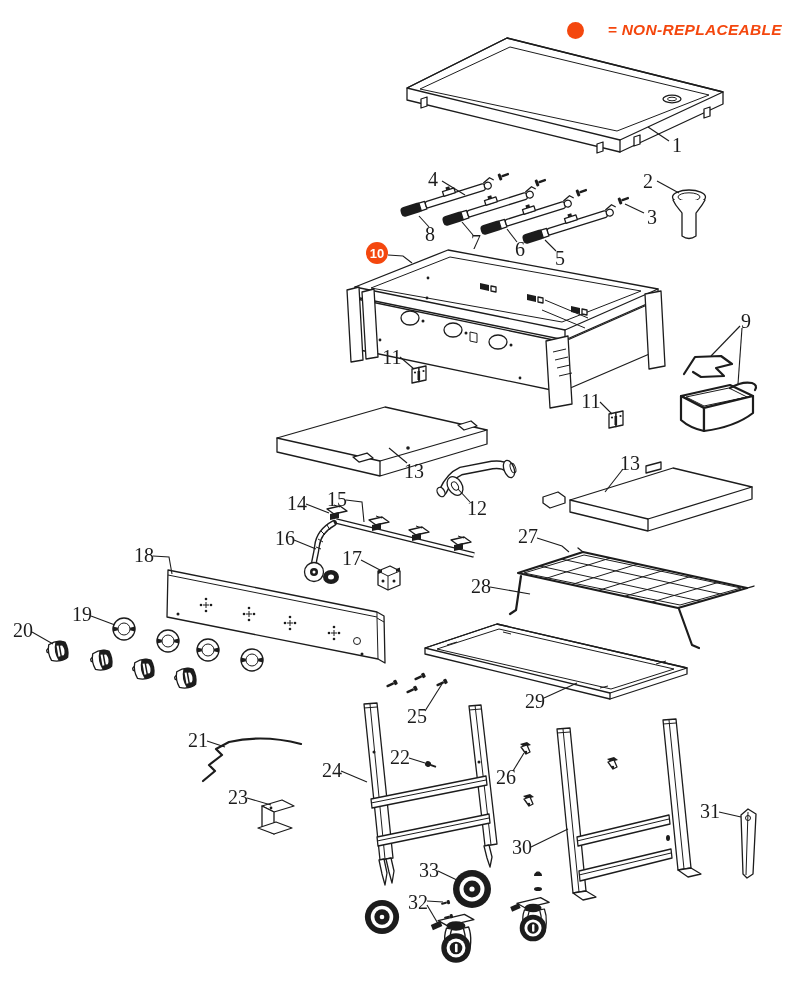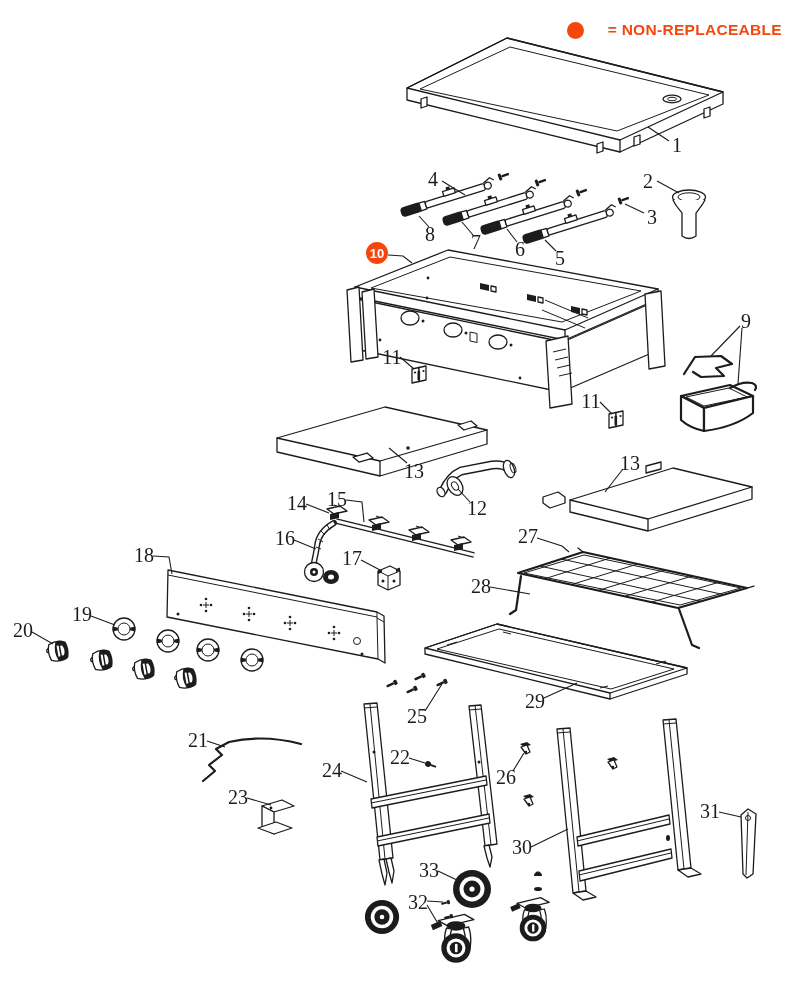--- a/index.html
+++ b/index.html
@@ -1,19 +1,19 @@
 <!DOCTYPE html>
 <html><head>
 <meta charset="utf-8">
 <style>
   html,body{margin:0;padding:0;background:#fff;}
   .stage{position:relative;width:798px;height:1007px;background:#fff;overflow:hidden;
          font-family:"Liberation Sans",sans-serif;}
   .legend{position:absolute;top:21px;right:16px;display:flex;align-items:center;gap:24px;
-          font-weight:bold;font-size:15.5px;letter-spacing:.3px;}
+          font-weight:bold;font-size:15.5px;letter-spacing:.3px;font-style:italic;}
   .legend .dot{width:17px;height:17px;border-radius:50%;}
   svg{position:absolute;left:0;top:0;}
   .o{fill:#fff;stroke:#1c1c1c;stroke-width:1.3;stroke-linejoin:round;stroke-linecap:round;}
   .n{fill:none;stroke:#1c1c1c;stroke-width:1.3;stroke-linejoin:round;stroke-linecap:round;}
   .n1{fill:none;stroke:#1c1c1c;stroke-width:1;stroke-linejoin:round;}
   .k{fill:#1c1c1c;stroke:none;}
   .w2{stroke-width:2.2;}
   .plabel{font-family:"Liberation Serif","DejaVu Serif",serif;font-size:20px;fill:#1c1c1c;text-anchor:middle;}
   .leader{fill:none;stroke:#1c1c1c;stroke-width:1.1;}
   .badge-text{font-family:"Liberation Sans",sans-serif;font-weight:bold;font-size:13px;fill:#fff;text-anchor:middle;}

